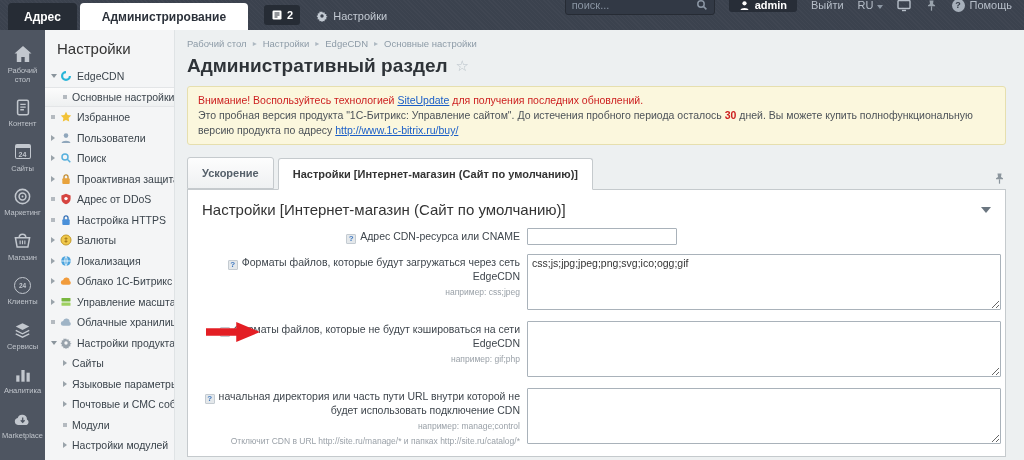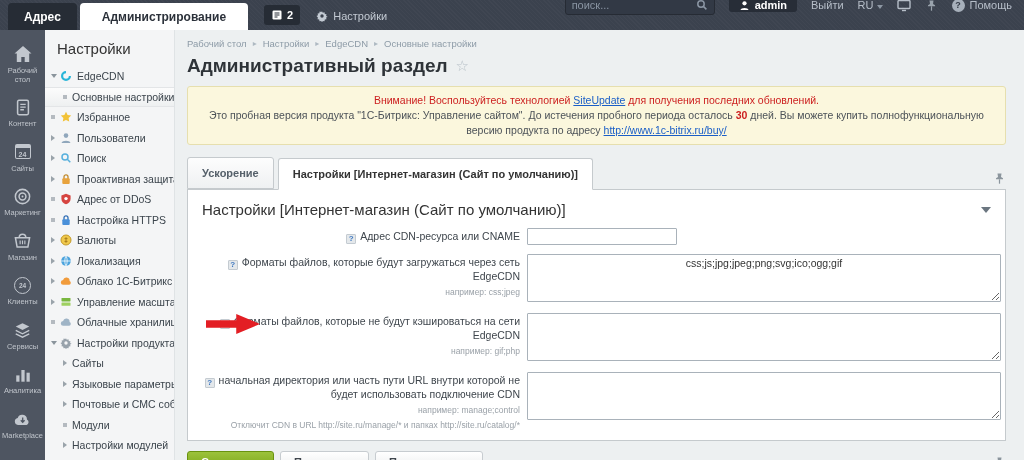--- a/index.html
+++ b/index.html
@@ -59,21 +59,21 @@
 
   
   .content { flex:1; padding:8px 18px 0 12px; position:relative; overflow:hidden; }
   .crumbs { font-size:9.5px; color:#8d9ba7; display:flex; gap:6px; align-items:center; }
   .crumbs .sep { color:#aeb9c2; font-size:8px; }
   .crumbs span[data-name="breadcrumb-item"] { cursor:pointer; }
   .page-title { font-size:19px; font-weight:bold; color:#2e3338; margin-top:6px; display:flex; align-items:center; gap:8px; }
   .fav-star { color:#b9c2c9; font-size:15px; font-weight:normal; cursor:pointer; }
 
   .notice { margin-top:9px; background:#fbf7dd; border:1px solid #e6dfae; border-radius:3px; padding:6px 10px;
-    font-size:10.5px; line-height:15px;text-align:center; }
+    font-size:10.5px; line-height:15px; }
   .notice .warn { color:#cc1f1f; }
   .notice a, .notice .lnk { color:#1a5ec7; text-decoration:underline; cursor:pointer; }
   .notice .days { color:#cc1f1f; font-weight:bold; }
   .notice .trial { color:#4c5258; }
 
   .tabs-row { display:flex; align-items:flex-end; margin-top:12px; position:relative; }
   .tab { height:32px; display:flex; align-items:center; padding:0 14px; font-size:11px; font-weight:bold;
     border:1px solid #c5cacd; border-radius:3px 3px 0 0; cursor:pointer; }
   .tab.inactive { background:linear-gradient(#fdfdfd,#eff1f2); color:#55606a; }
   .tab.active { background:#fff; color:#333; border-bottom:1px solid #fff; margin-left:4px; position:relative; z-index:2; top:1px; }
@@ -88,22 +88,22 @@
   .frow { display:flex; margin-bottom:9px; position:relative; }
   .fl { width:332px; text-align:right; flex-shrink:0; padding-top:2px; }
   .fl .lab { font-size:10.5px; color:#3f464d; line-height:13px; }
   .fl .hint { font-size:8.5px; color:#9aa1a8; margin-top:4px; line-height:11px; }
   .help-ic { display:inline-flex; width:10px; height:10px; background:#e4e8eb; border:1px solid #c4cbd1; border-radius:1px;
     color:#3f78c0; font-size:8px; font-weight:bold; line-height:8px; align-items:center; justify-content:center;
     margin-right:4px; vertical-align:-1px; cursor:pointer; }
   .fv { margin-left:7px; }
   .fv input[type=text] { width:150px; height:17px; border:1px solid #a9b2ba; border-radius:1px; font-size:11px;
     padding:0 3px; font-family:inherit; color:#333; }
-  .fv textarea { width:474px; height:48px; border:1px solid #a9b2ba; border-radius:1px; font-size:10.5px;
-    padding:2px 4px; font-family:inherit; color:#333; resize:both; line-height:13px;text-align:center; }
+  .fv textarea { width:474px; height:56px; border:1px solid #a9b2ba; border-radius:1px; font-size:10.5px;
+    padding:2px 4px; font-family:inherit; color:#333; resize:both; line-height:13px; }
   .red-arrow { position:absolute; left:18px; top:-1px; width:54px; height:24px; background:#e31e24;
     clip-path:polygon(0 34%, 56% 34%, 56% 8%, 100% 50%, 56% 92%, 56% 66%, 0 66%); }
 
   .btn-row { display:flex; align-items:center; gap:6px; margin-top:10px; position:relative; }
   .btn { height:22px; padding:0 13px; border-radius:3px; font-size:11px; font-weight:bold; cursor:pointer;
     display:flex; align-items:center; }
   .btn.green { background:linear-gradient(#9cc23b,#76a214); border:1px solid #69930f; color:#fff; text-shadow:0 1px 1px rgba(0,0,0,.25); }
   .btn.gray { background:linear-gradient(#ffffff,#e9ebec); border:1px solid #c7ccd0; color:#3f464d; }
   .pin-bottom { margin-left:auto; cursor:pointer; }
 

